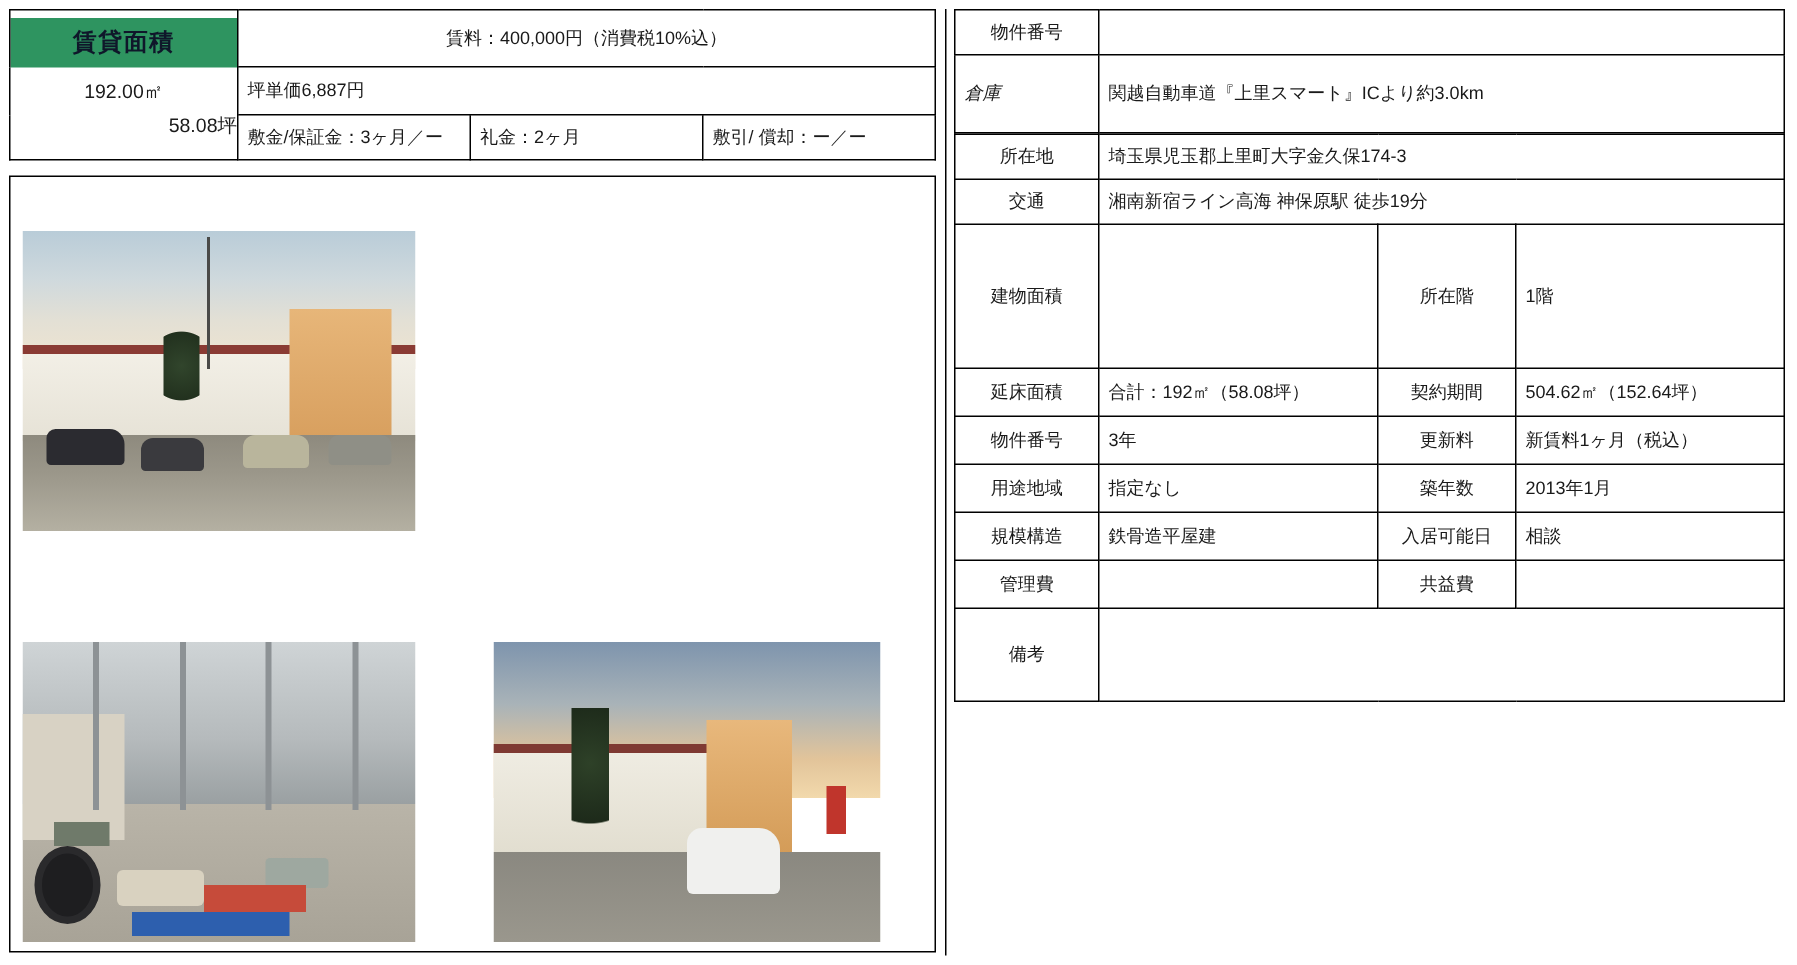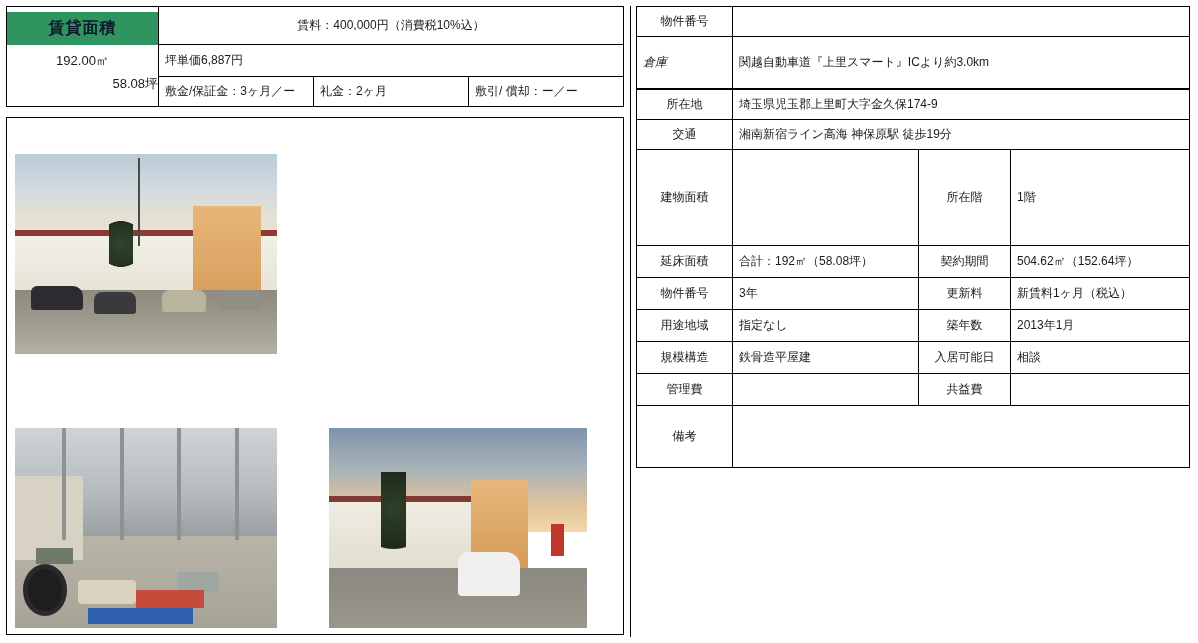--- a/index.html
+++ b/index.html
@@ -292,21 +292,21 @@
     <table class="grid detail-table">
       <colgroup>
         <col style="width:96px">
         <col style="width:186px">
         <col style="width:92px">
         <col>
       </colgroup>
       <tbody>
           <tr>
         <td class="lbl r30">所在地</td>
-        <td class="val r30" colspan="3">埼玉県児玉郡上里町大字金久保174-9</td>
+        <td class="val r30" colspan="3">埼玉県児玉郡上里町大字金久保174-3</td>
       </tr>
       <tr>
         <td class="lbl r30">交通</td>
         <td class="val r30" colspan="3">湘南新宿ライン高海 神保原駅 徒歩19分</td>
       </tr>
       <tr>
         <td class="lbl" style="height:96px">建物面積</td>
         <td class="val"></td>
         <td class="lbl2">所在階</td>
         <td class="val">1階</td>

